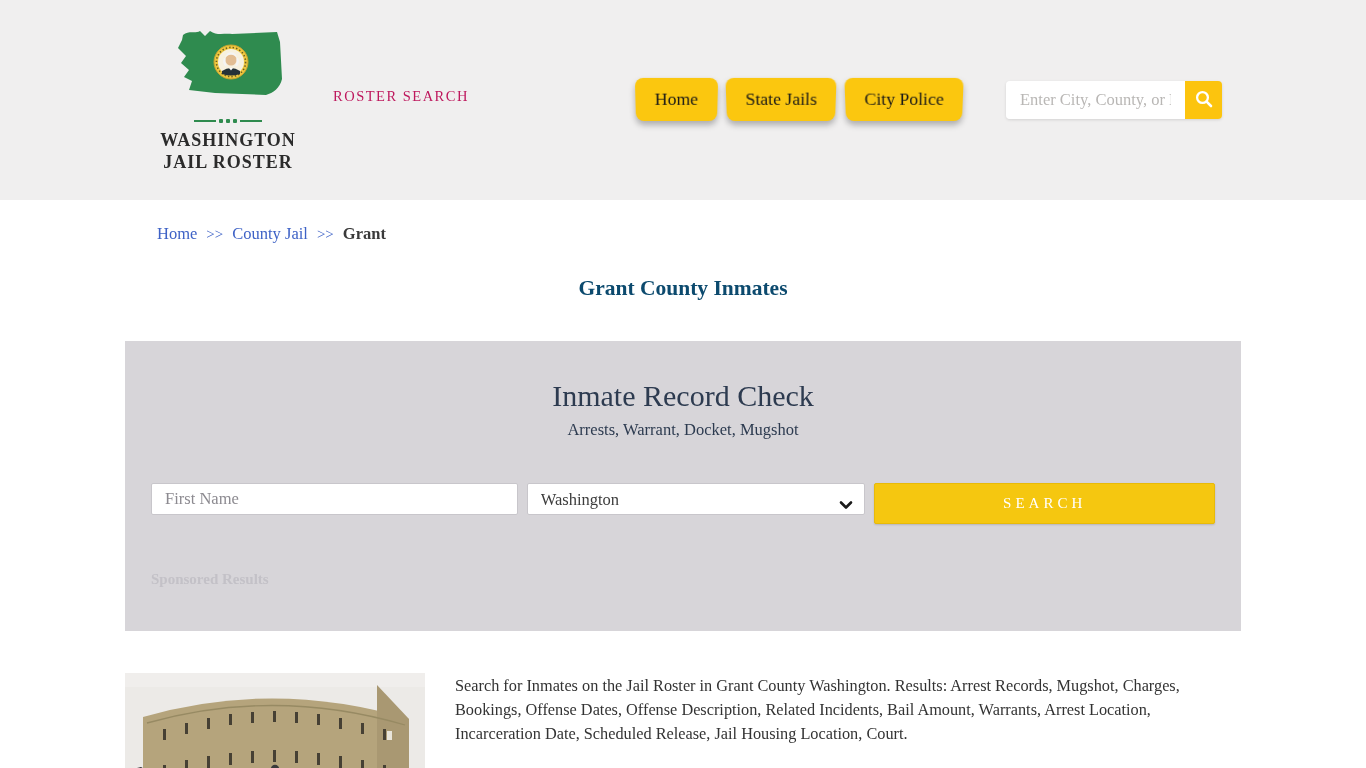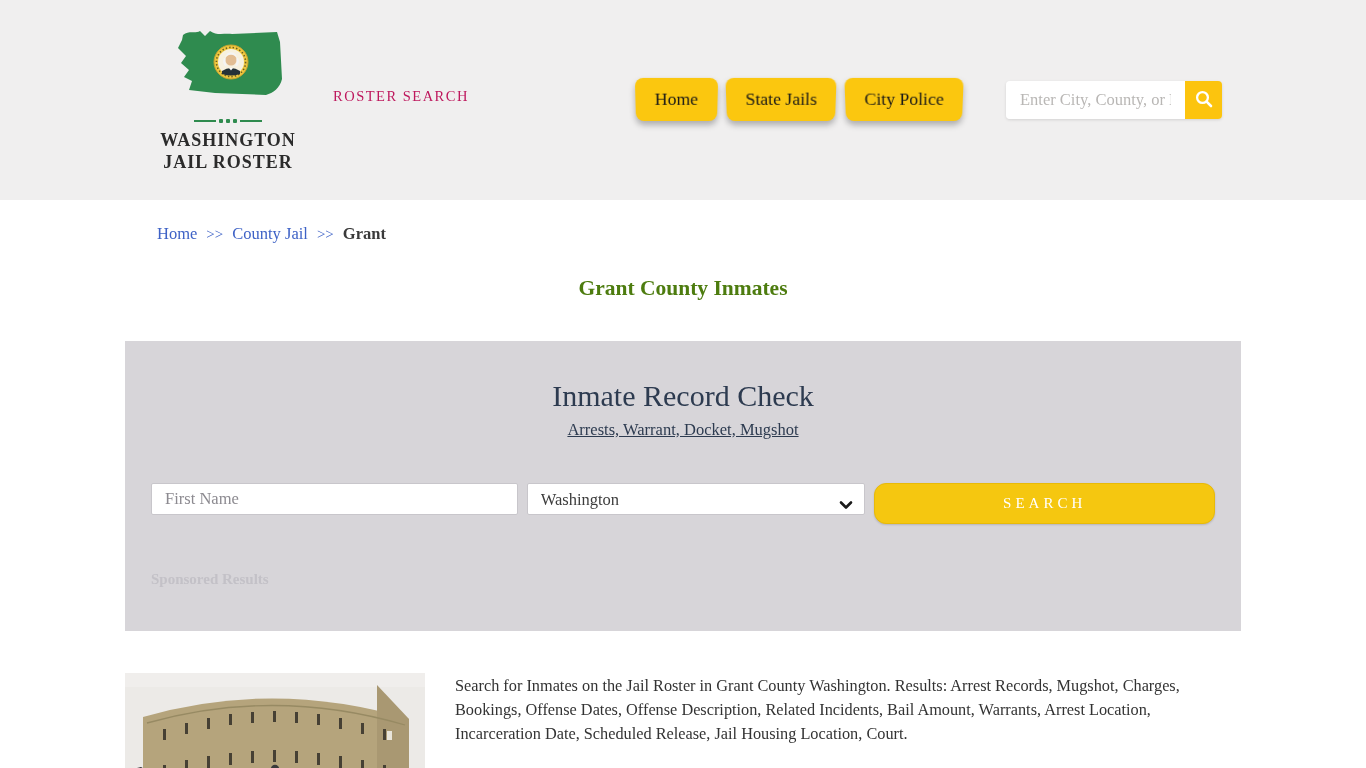--- a/index.html
+++ b/index.html
@@ -34,35 +34,35 @@
   .header-search button { width:37px; border:none; cursor:pointer; background:#fcc40e;
                           border-radius:0 4px 4px 0; display:flex; align-items:center; justify-content:center; }
 
   
   .breadcrumb { margin:24px 0 0 157px; font-size:16.5px; display:flex; gap:9px; align-items:baseline; }
   .crumb-link { color:#3e62c6; text-decoration:none; cursor:pointer; }
   .crumb-sep { color:#3e62c6; font-size:15px; }
   .crumb-current { color:#3a3a3a; font-weight:bold; }
 
   
-  .page-title { text-align:center; margin-top:32px; font-size:21.5px; font-weight:bold; color:#4d7c0f; }
+  .page-title { text-align:center; margin-top:32px; font-size:21.5px; font-weight:bold; color:#0c4a6e; }
 
   
   .rc-panel { margin:40px 125px 0; height:290px; background:#d7d5d9; padding:38px 26px 10px; }
   .rc-title { text-align:center; font-size:30px; color:#2d3b50; font-weight:normal; }
-  .rc-sub { text-align:center; font-size:16.5px; color:#2d3b50; margin-top:7px;text-decoration:underline; }
+  .rc-sub { text-align:center; font-size:16.5px; color:#2d3b50; margin-top:7px; }
   .rc-form { display:flex; gap:9px; margin-top:43px; }
   .rc-form .field { flex:1; height:32px; border:1px solid #c8c6cb; border-radius:2px;
                     background:#fff; padding:0 13px; outline:none;
                     font-family:"Liberation Serif", serif; font-size:16.5px; color:#3c3c3c; }
   .rc-form .field::placeholder { color:#8c8a90; }
   .select-wrap { flex:1; position:relative; }
   .select-wrap select { width:100%; appearance:none; -webkit-appearance:none; cursor:pointer; }
   .select-wrap .chev { position:absolute; right:12px; top:13px; pointer-events:none; }
-  .rc-search-btn { flex:1; height:41px; border:1px solid #e8ba08; border-radius:12px; cursor:pointer;
+  .rc-search-btn { flex:1; height:41px; border:1px solid #e8ba08; border-radius:2px; cursor:pointer;
                    background:#f5c710; color:#ffffff; font-family:"Liberation Serif", serif;
                    font-size:15px; letter-spacing:4px; box-shadow:0 1px 2px rgba(0,0,0,.15); }
   .sponsored { margin-top:47px; font-size:15px; font-weight:bold; color:#c3c1c7; }
 
   
   .about { display:flex; gap:30px; margin:42px 150px 0 125px; }
   .jail-photo { width:300px; height:110px; flex:none; display:block; }
   .about-text { font-size:16.3px; line-height:1.48; color:#333333; margin-top:1px; }
 </style>
 </head>

